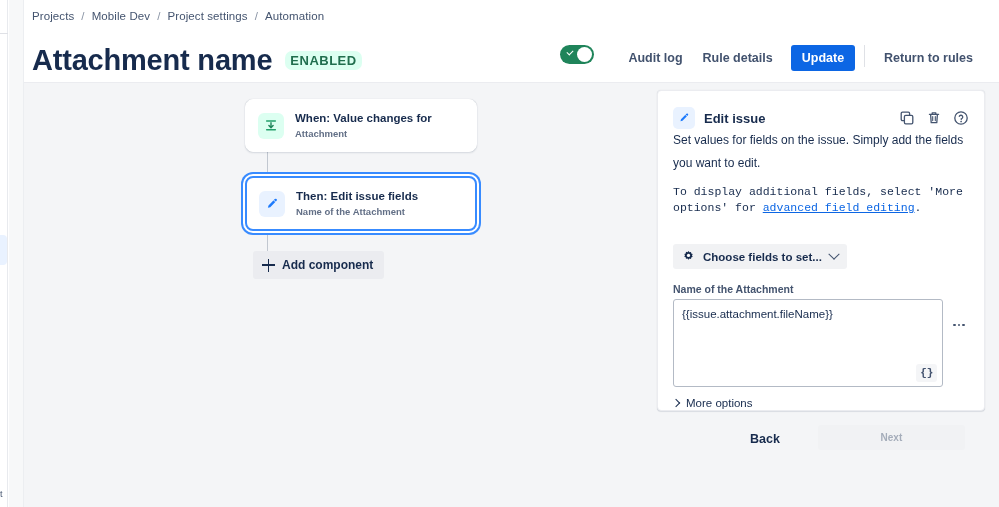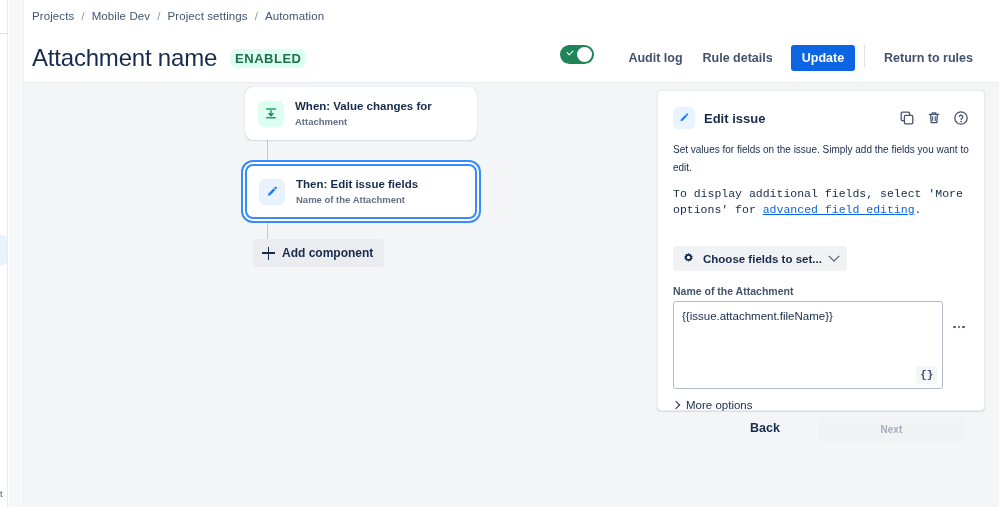--- a/index.html
+++ b/index.html
@@ -39,21 +39,21 @@
   .topbar { position: absolute; left: 24px; top: 0; right: 0; height: 82px; background: #ffffff; }
   .breadcrumb {
     position: absolute; left: 8px; top: 8px; height: 16px;
     display: flex; align-items: center; gap: 7px;
     font-size: 11.5px; color: #44546f; letter-spacing: .1px;
   }
   .crumb { color: #44546f; text-decoration: none; white-space: nowrap; }
   .crumb-sep { color: #8993a4; font-size: 11.5px; }
 
   .page-title-row { position: absolute; left: 8px; top: 44px; display: flex; align-items: center; gap: 13px; }
-  .page-title { font-size: 24px; font-weight: 400; color: #172b4d; letter-spacing: -.2px; }
+  .page-title { font-size: 29px; font-weight: 700; color: #172b4d; letter-spacing: -.2px; }
   .status-badge {
     background: #dcfff1; color: #216e4e; font-size: 13px; font-weight: 700;
     letter-spacing: .5px; padding: 3px 5px; border-radius: 7px; line-height: 1;
   }
 
   .topbar-actions {
     position: absolute; right: 16px; top: 45px; height: 30px;
     display: flex; align-items: flex-start; gap: 0;
   }
   .toggle {
@@ -81,21 +81,21 @@
   }
   .v-divider { width: 1px; height: 22px; background: #dfe1e6; margin: 0 9px; flex: none; }
 
   
   .canvas {
     position: absolute; left: 24px; top: 82px; right: 0; bottom: 0;
     background: #f4f5f7; border-top: 1px solid #ebecf0;
     overflow: hidden;
   }
 
-  .rule-stack { position: absolute; left: 221px; top: 4px; width: 232px; }
+  .rule-stack { position: absolute; left: 221px; top: 16px; width: 232px; }
 
   .rule-card {
     width: 232px; background: #ffffff; border: 1px solid #ffffff;
     border-radius: 8px; padding: 11px 12px; display: flex; align-items: center; gap: 11px;
     box-shadow: 0 1px 2px rgba(9,30,66,.12), 0 0 1px rgba(9,30,66,.16);
     cursor: pointer; position: relative;
   }
   .rule-card.selected {
     border: 2px solid #388bff;
     box-shadow: 0 0 0 2px #ffffff, 0 0 0 4px #388bff;
@@ -134,21 +134,21 @@
     box-shadow: 0 1px 1px rgba(9,30,66,.1), 0 0 1px rgba(9,30,66,.12);
     padding: 16px 15px 0 15px;
   }
   .panel-head { display: flex; align-items: center; gap: 9px; }
   .panel-title { font-size: 13px; font-weight: 700; color: #172b4d; flex: 1; }
   .panel-icons { display: flex; align-items: center; gap: 10px; }
   .icon-btn {
     width: 17px; height: 17px; background: transparent; border: none; padding: 0;
     cursor: pointer; display: flex; align-items: center; justify-content: center;
   }
-  .panel-desc { font-size: 10px; color: #172b4d; line-height: 18px; margin-top: 12px; }
+  .panel-desc { font-size: 12px; color: #172b4d; line-height: 23px; }
   .panel-desc2 { font-size: 11.5px; color: #172b4d; line-height: 16px; margin-top: 9px; font-family: Liberation Mono, monospace; }
   .link { color: #0c66e4; text-decoration: underline; cursor: pointer; }
 
   .choose-fields {
     display: inline-flex; align-items: center; gap: 8px; margin-top: 28px;
     background: #f1f2f4; border: none; border-radius: 3px; padding: 6px 9px;
     font-size: 11.5px; font-weight: 600; color: #172b4d; cursor: pointer;
     font-family: Liberation Sans, sans-serif;
   }
   .chev { width: 8px; height: 8px; border-right: 1.6px solid #44546f; border-bottom: 1.6px solid #44546f;
@@ -179,21 +179,21 @@
   .more-options {
     display: inline-flex; align-items: center; gap: 7px; margin-top: 8px;
     background: transparent; border: none; padding: 2px 0; cursor: pointer;
     font-size: 11.5px; color: #172b4d; font-family: "Liberation Sans", sans-serif;
   }
   .chev-right {
     width: 6px; height: 6px; border-right: 1.7px solid #172b4d; border-top: 1.7px solid #172b4d;
     transform: rotate(45deg); flex: none;
   }
 
-  .panel-footer { display: flex; align-items: flex-end; margin-top: 1px; }
+  .panel-footer { display: flex; align-items: flex-start; margin-top: 14px; }
   .back-btn {
     background: transparent; border: none; cursor: pointer; padding: 7px 16px;
     font-size: 12.5px; font-weight: 600; color: #172b4d; border-radius: 3px;
     font-family: "Liberation Sans", sans-serif; margin-left: 61px;
   }
   .next-btn {
     background: #f1f2f4; border: none; border-radius: 3px; padding: 7px 16px;
     font-size: 10px; font-weight: 600; color: #a5adba; cursor: default;
     font-family: "Liberation Sans", sans-serif; width: 147px; margin-left: 22px;
   }

